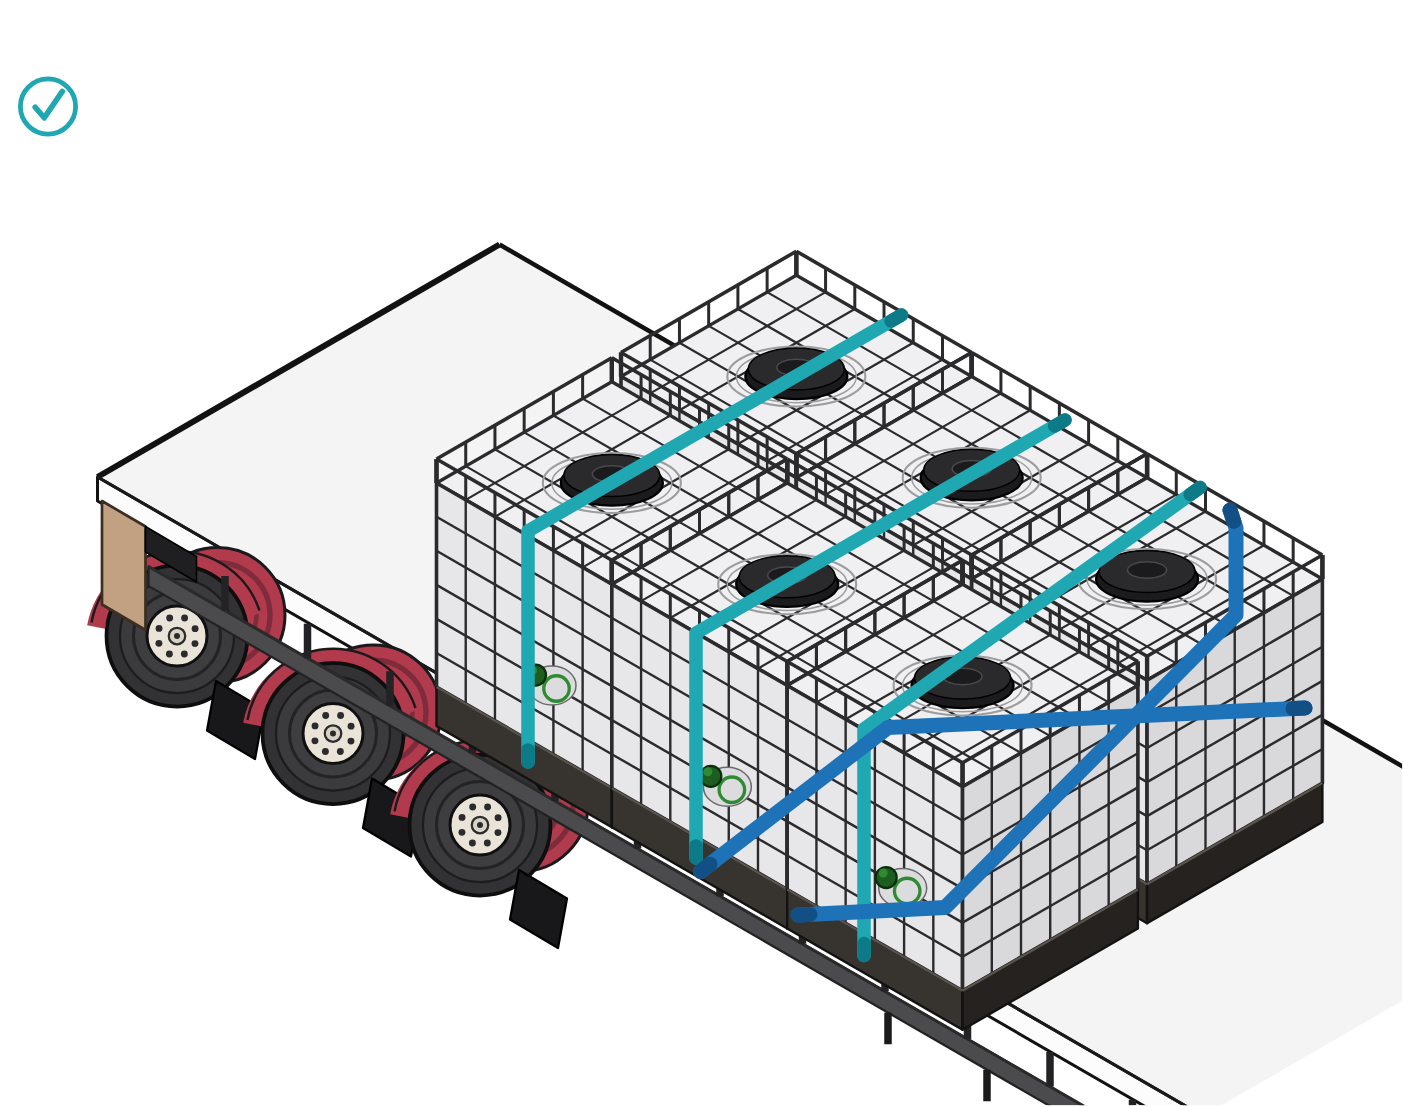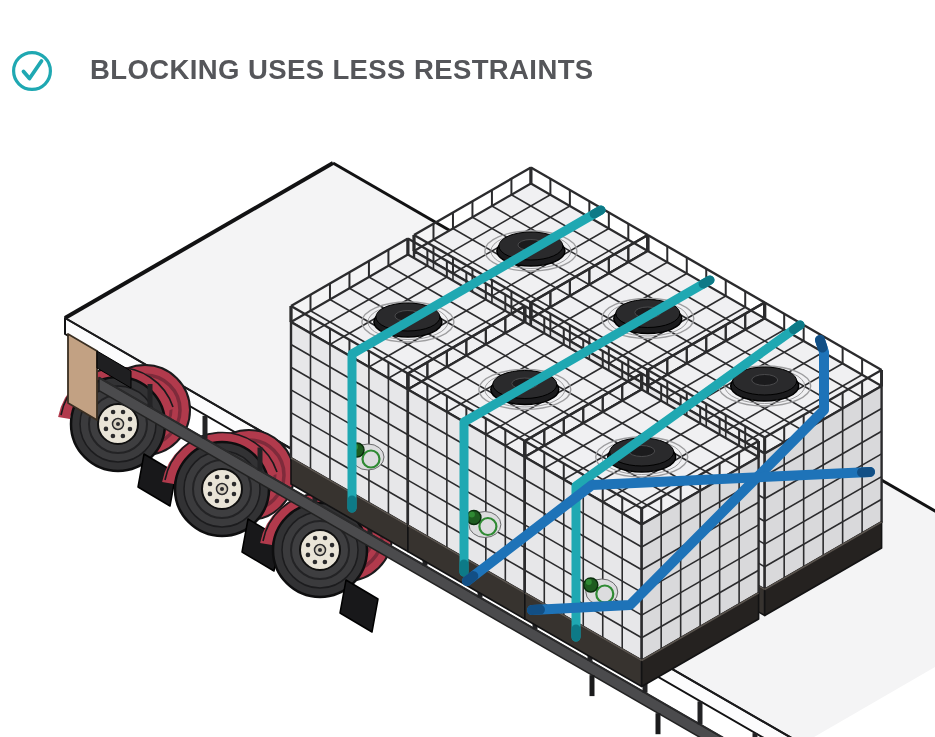--- a/index.html
+++ b/index.html
@@ -19,21 +19,20 @@
 <body>
 
 <div class="stage">
   <div class="hdr">
     <span class="icon">
       <svg viewBox="0 0 44 44" width="44" height="44">
         <circle cx="22" cy="22" r="18.4" fill="none" stroke="var(--teal)" stroke-width="3.2"></circle>
         <path d="M13.5 22.5 L19.5 29.5 L31.5 12" fill="none" stroke="var(--teal)" stroke-width="3.8" stroke-linecap="round" stroke-linejoin="round"></path>
       </svg>
     </span>
-    <h1>BLOCKING USES LESS RESTRAINTS</h1>
   </div>
 
   <svg class="scene" id="scene" viewBox="0 0 935 737">
       <g>
         <polygon points="65.0,318.0 333.0,163.0 1070.0,589.0 802.0,744.0" fill="#F4F4F5" stroke="none" stroke-width="0" stroke-linejoin="round"></polygon>
         <polygon points="65.0,318.0 802.0,744.0 802.0,760.0 65.0,334.0" fill="#FCFCFD" stroke="#121213" stroke-width="2" stroke-linejoin="round"></polygon>
         <line x1="333" y1="163" x2="1070" y2="589" stroke="#121213" stroke-width="3" stroke-linecap="butt"></line>
         <line x1="65" y1="318" x2="333" y2="163" stroke="#121213" stroke-width="4" stroke-linecap="butt"></line>
         <line x1="65" y1="318" x2="802" y2="744" stroke="#1A1A1C" stroke-width="2" stroke-linecap="butt"></line>
       </g>

